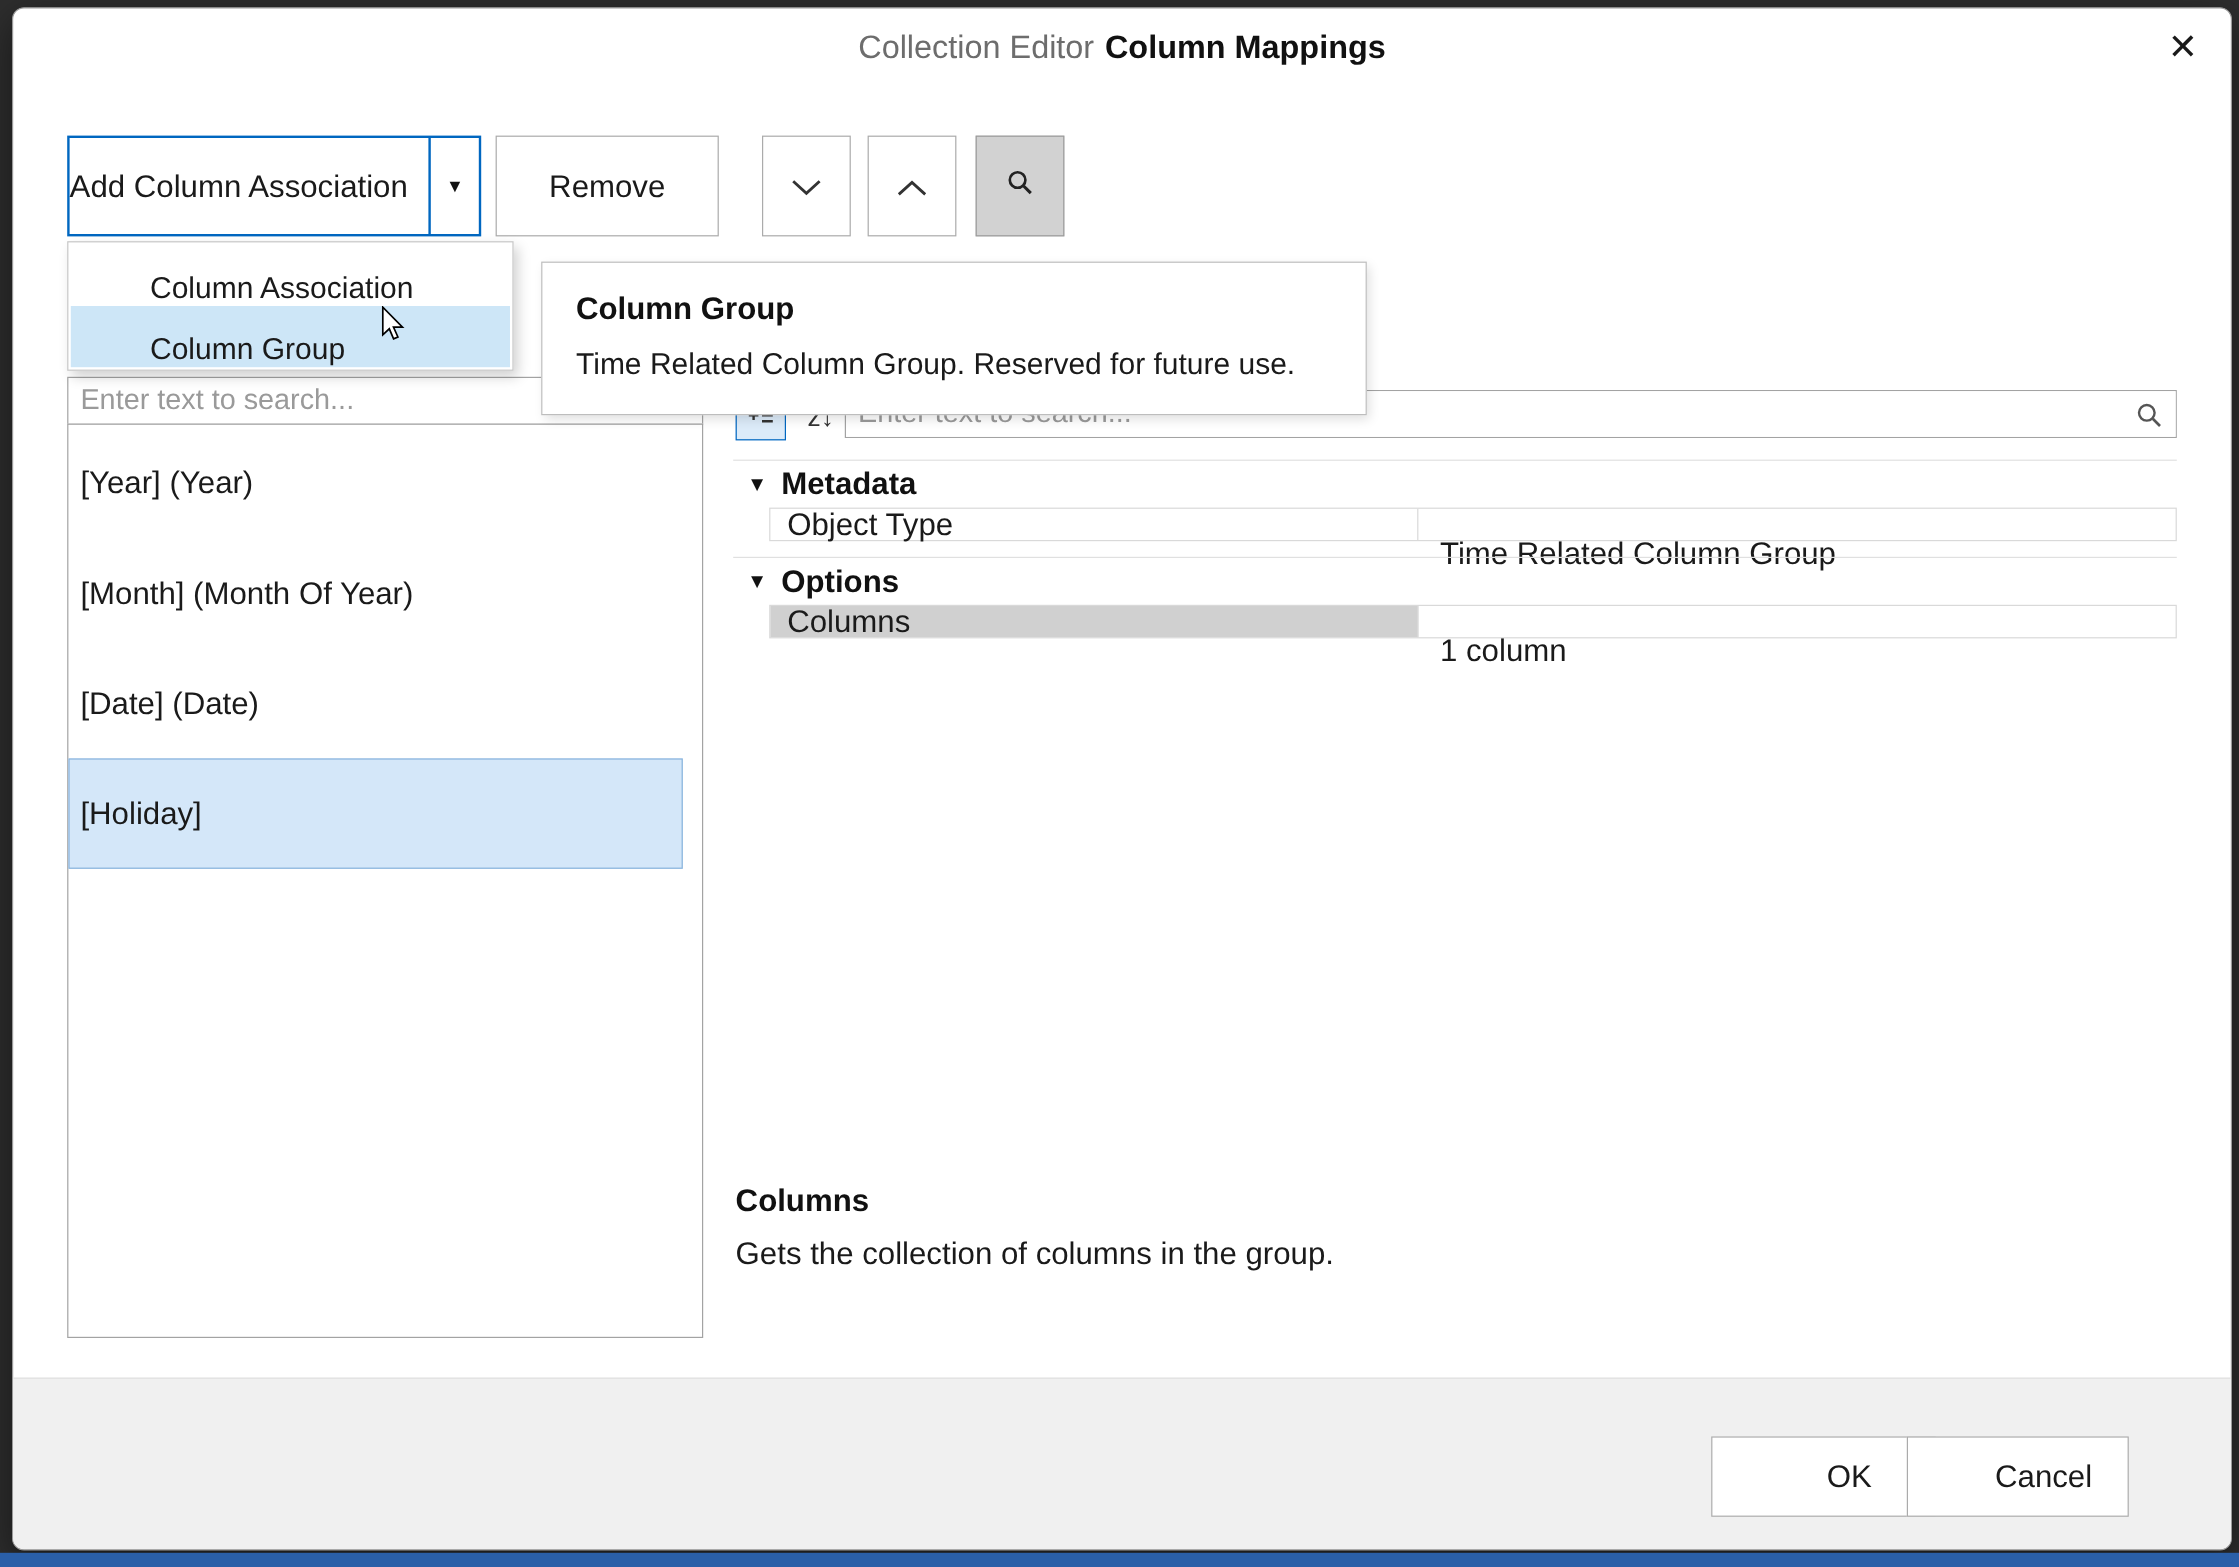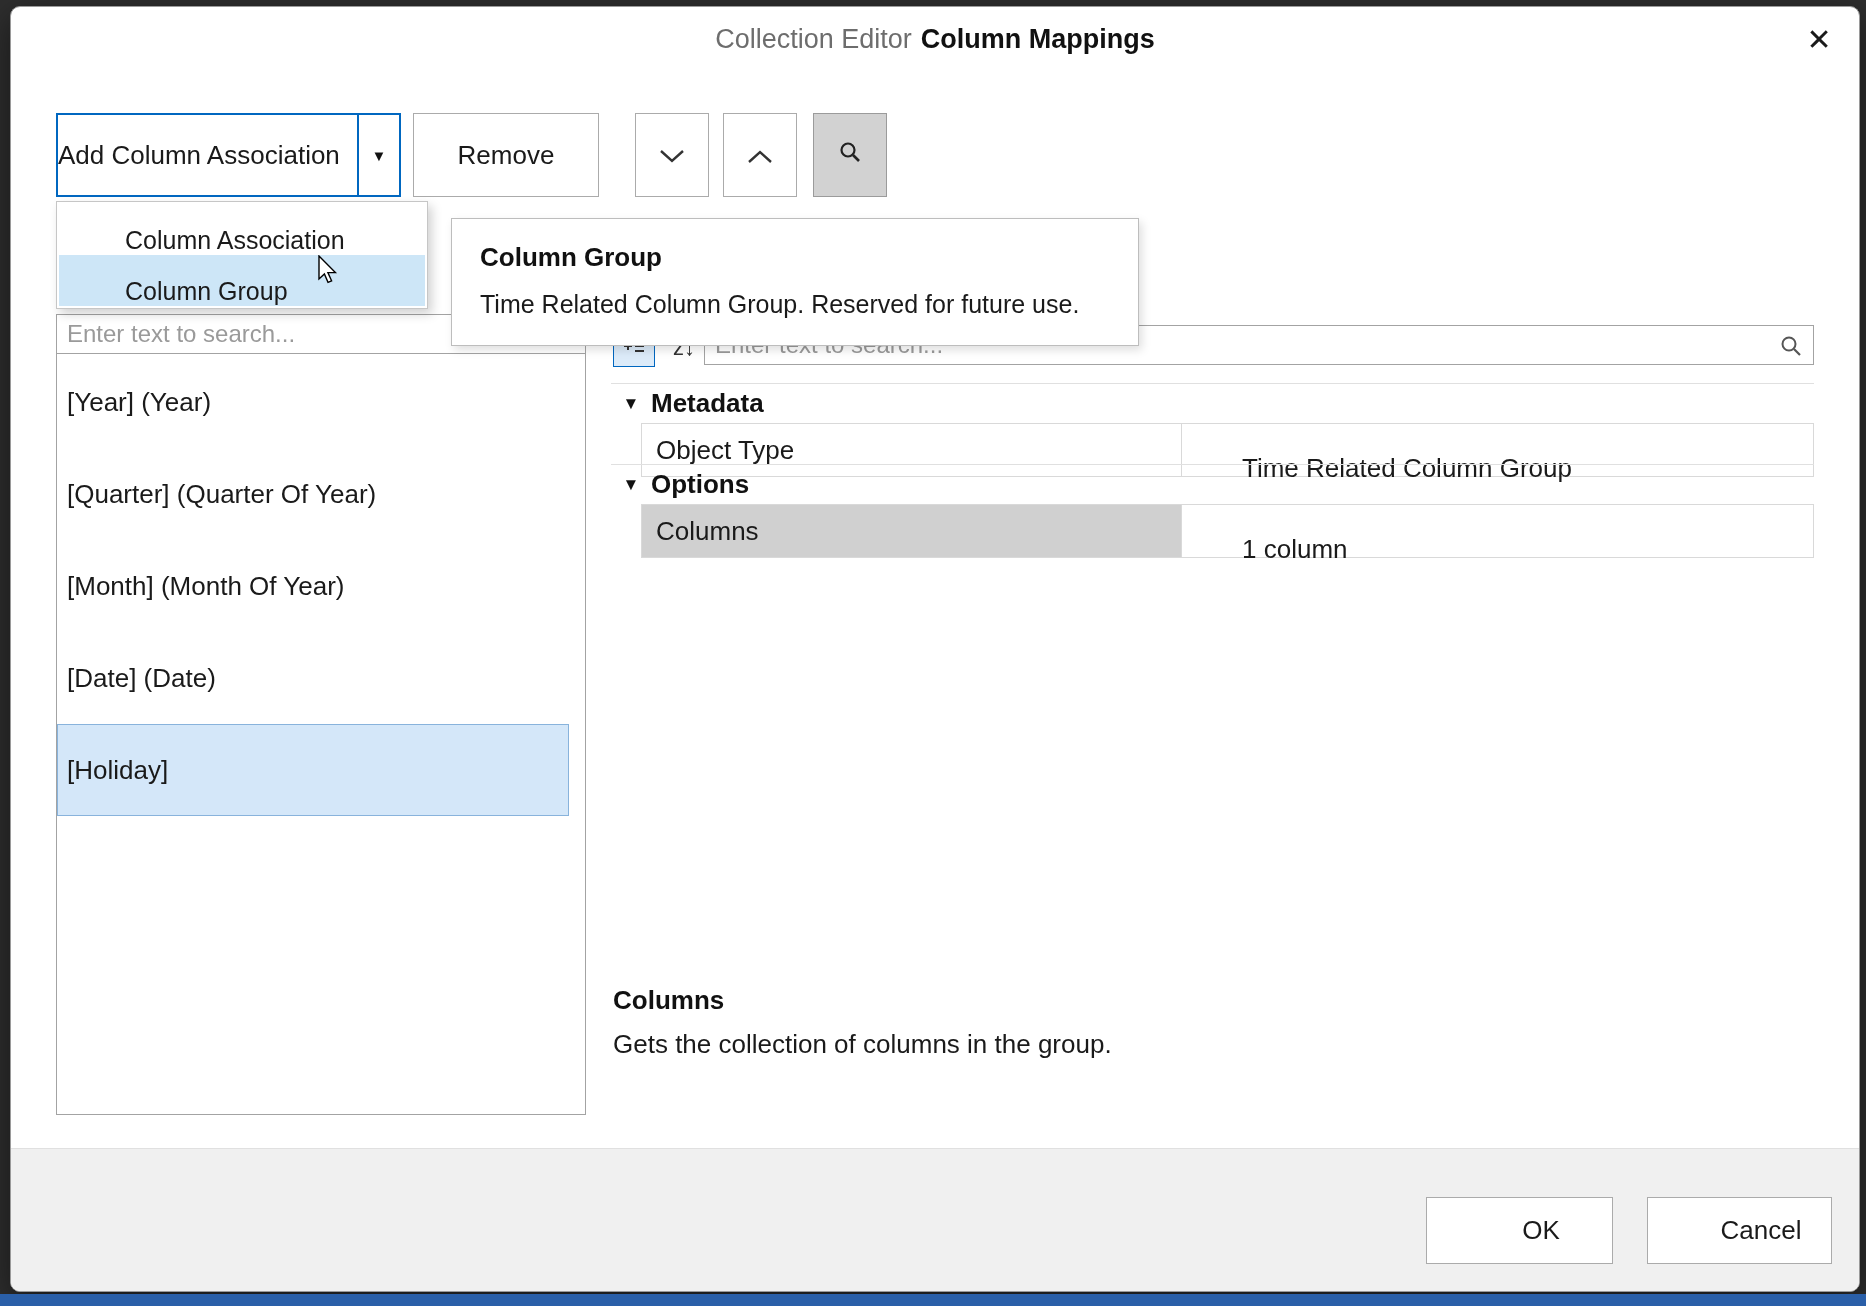--- a/index.html
+++ b/index.html
@@ -71,38 +71,38 @@
     border:1px solid #a3a3a3;box-sizing:border-box;background:#fff;}
   .pg-search-wrap input{width:100%;height:100%;border:none;box-sizing:border-box;}
   .pg-search-wrap .mag{position:absolute;right:10px;top:8px;}
   
   .cat-row{position:absolute;left:600px;width:1203px;height:40px;
     display:flex;align-items:center;border-top:1px solid #e0e0e0;box-sizing:border-box;}
   .cat-row .tri{width:40px;text-align:center;font-size:17px;color:#111;}
   .cat-row .cat-label{font-size:26px;font-weight:700;color:#111;}
   .cat-metadata{top:376px;}
   .cat-options{top:457px;}
-  .prop-row{position:absolute;left:630px;width:1173px;height:54px;display:flex;
-    border:1px solid #d9d9d9;box-sizing:border-box;background:#fff;gap:42px;}
+  .prop-row{position:absolute;left:630px;width:1173px;height:28px;display:flex;
+    border:1px solid #d9d9d9;box-sizing:border-box;background:#fff;}
   .row-objecttype{top:416px;}
   .row-columns{top:497px;}
   .prop-name{width:540px;display:flex;align-items:center;padding-left:14px;
     font-size:26px;color:#1a1a1a;border-right:1px solid #d9d9d9;box-sizing:border-box;}
   .prop-name.selected{background:#d0d0d0;}
   .prop-value{flex:1;display:flex;align-items:center;padding-left:18px;
     font-size:26px;color:#1a1a1a;margin-top:37px;}
   
   .desc-title{position:absolute;left:602px;top:978px;font-size:26px;font-weight:700;color:#111;}
   .desc-text{position:absolute;left:602px;top:1022px;font-size:26px;color:#1a1a1a;}
   
   .footer{position:absolute;left:0;right:0;bottom:0;height:142px;
     background:#f0f0f0;border-top:1px solid #e0e0e0;}
   .footer .btn{position:absolute;height:67px;top:48px;background:#fff;padding-left:43px;}
   .ok-btn{left:1415px;width:187px;}
-  .cancel-btn{left:1636px;width:185px;}
+  .cancel-btn{left:1578px;width:185px;}
   
   .bottom-blue{position:absolute;left:0;right:0;top:1294px;height:12px;background:#2a5fa8;}
 </style>
 </head>
 <body>
 
 <div class="dialog">
 
   <div class="title-bar">
     <span class="title-prefix">Collection Editor</span>
@@ -160,23 +160,20 @@
 
   <div class="tooltip">
     <div class="tooltip-title">Column Group</div>
     <div class="tooltip-text">Time Related Column Group. Reserved for future use.</div>
   </div>
 
   <input class="search-input left-search" type="text" placeholder="Enter text to search..." style="">
   <div class="list">
     <div class="list-item">
       <span>[Year] (Year)</span>
-    </div>
-    <div class="list-item">
-      <span>[Quarter] (Quarter Of Year)</span>
     </div>
     <div class="list-item">
       <span>[Month] (Month Of Year)</span>
     </div>
     <div class="list-item">
       <span>[Date] (Date)</span>
     </div>
     <div class="list-item selected">
       <span>[Holiday]</span>
     </div>

